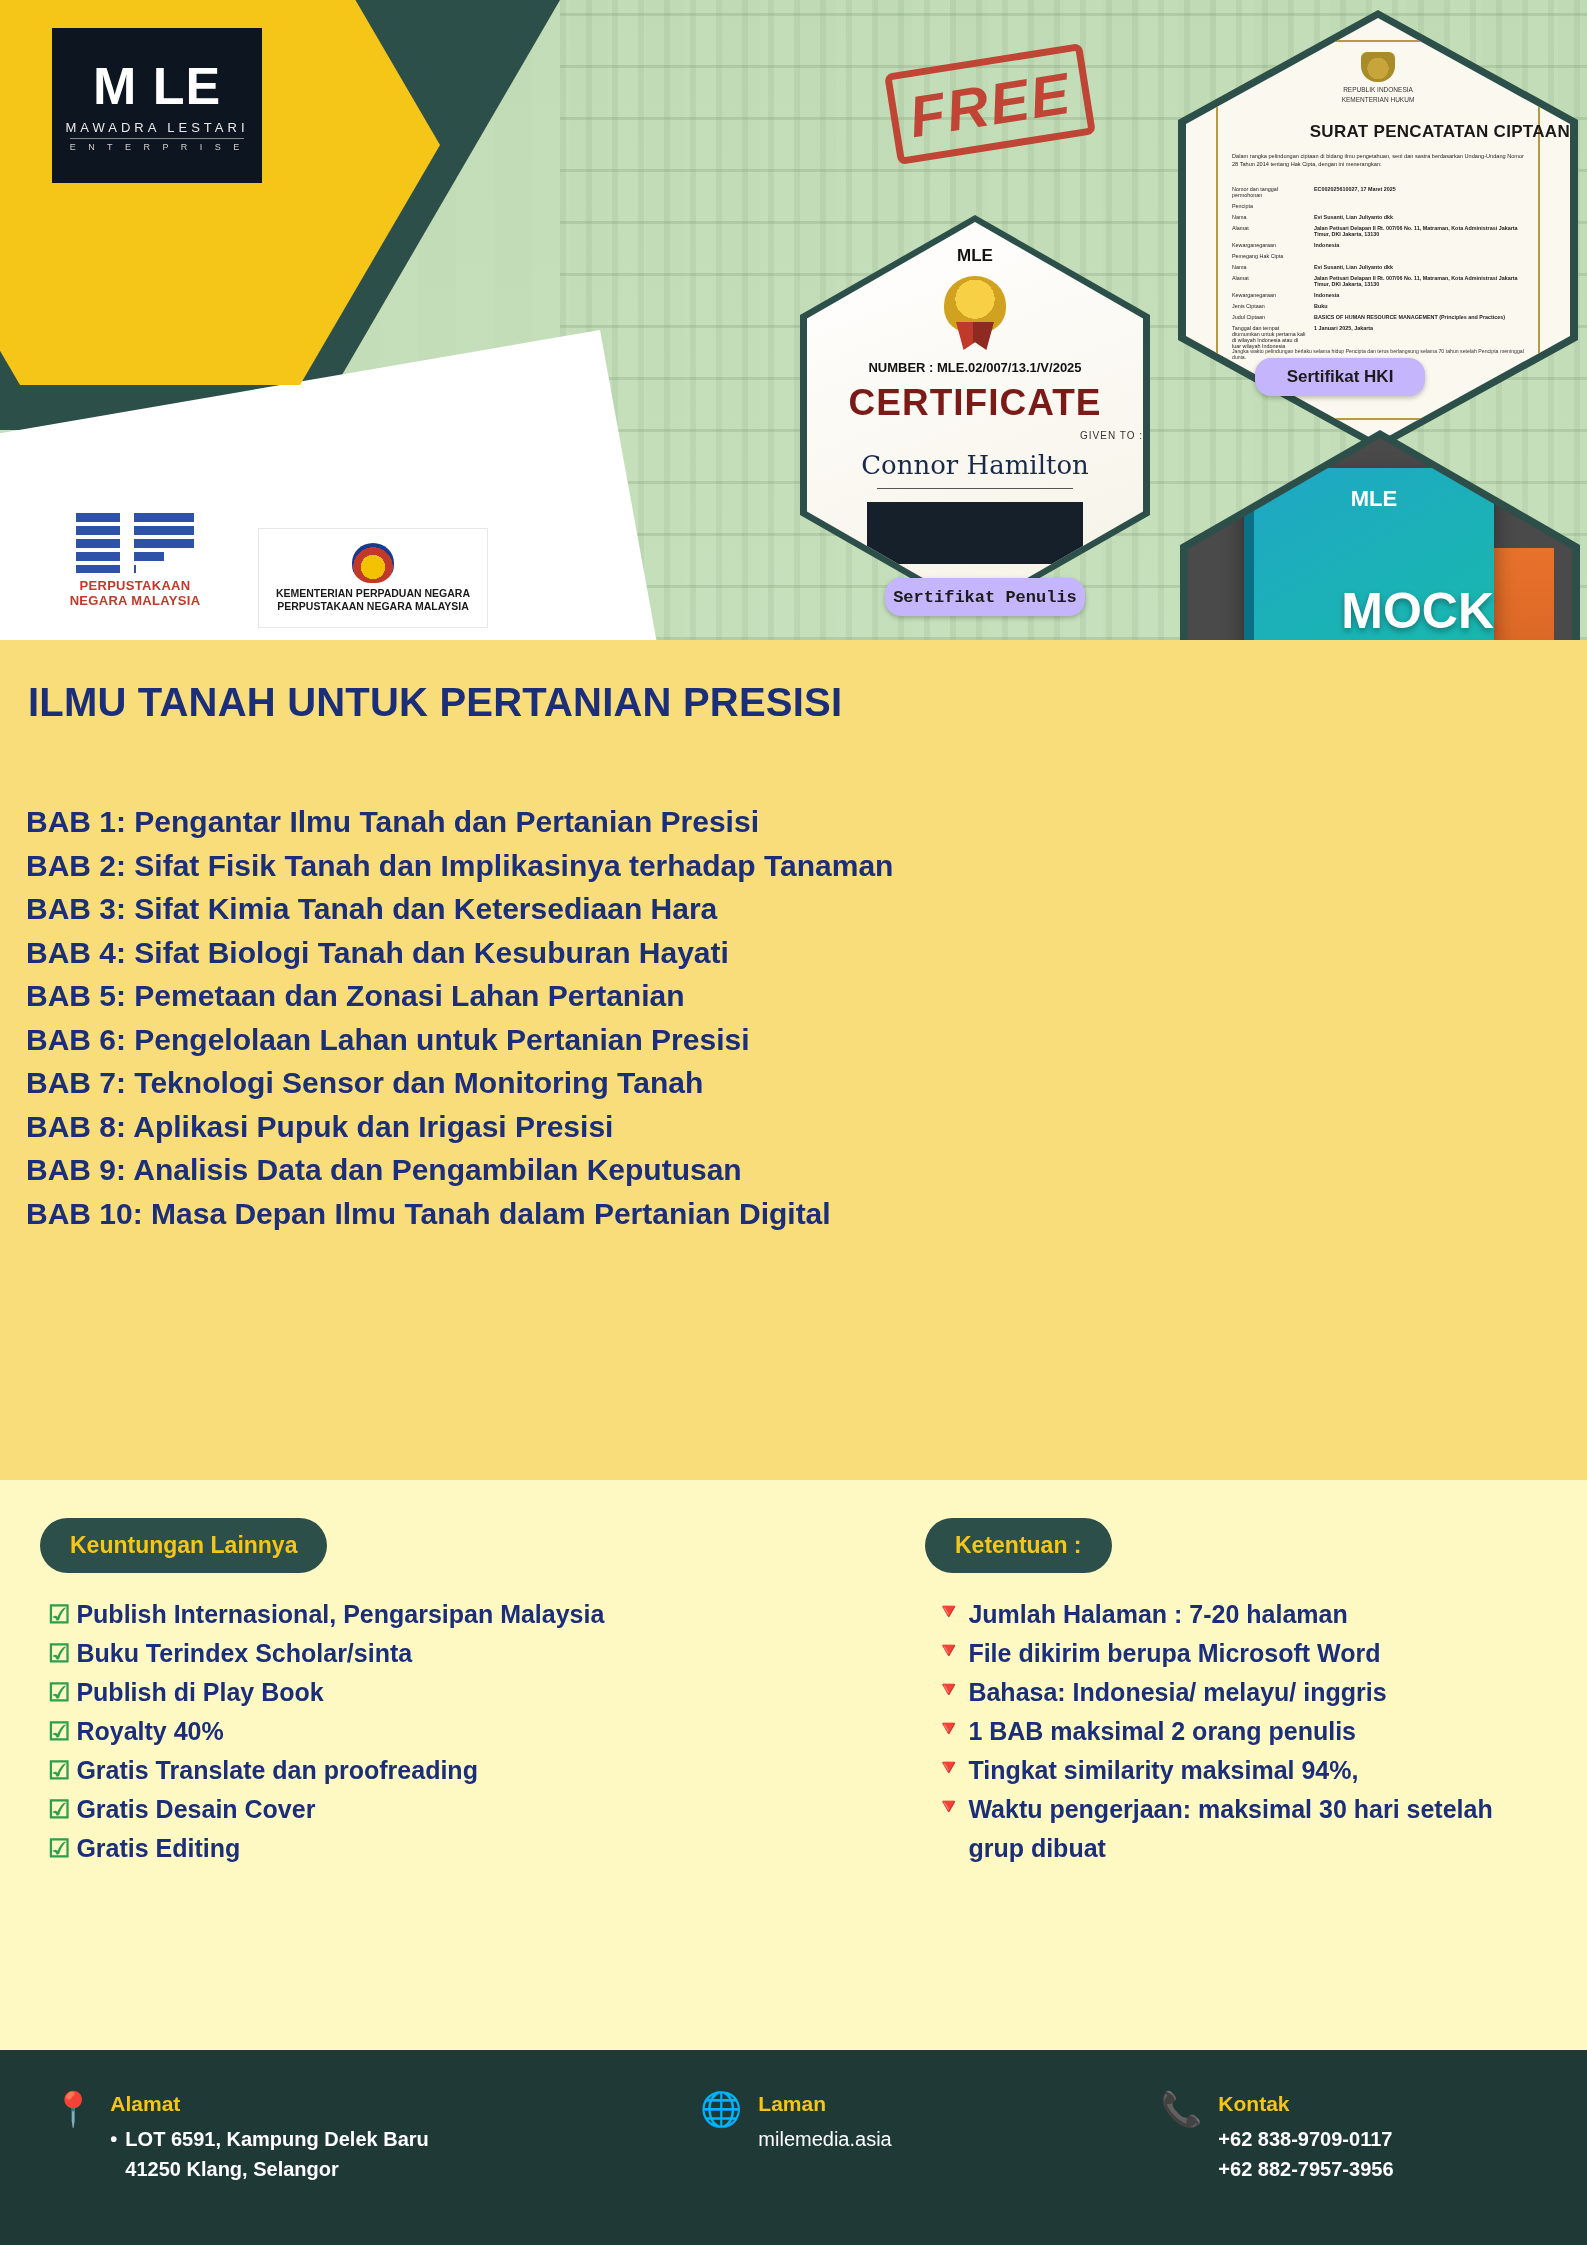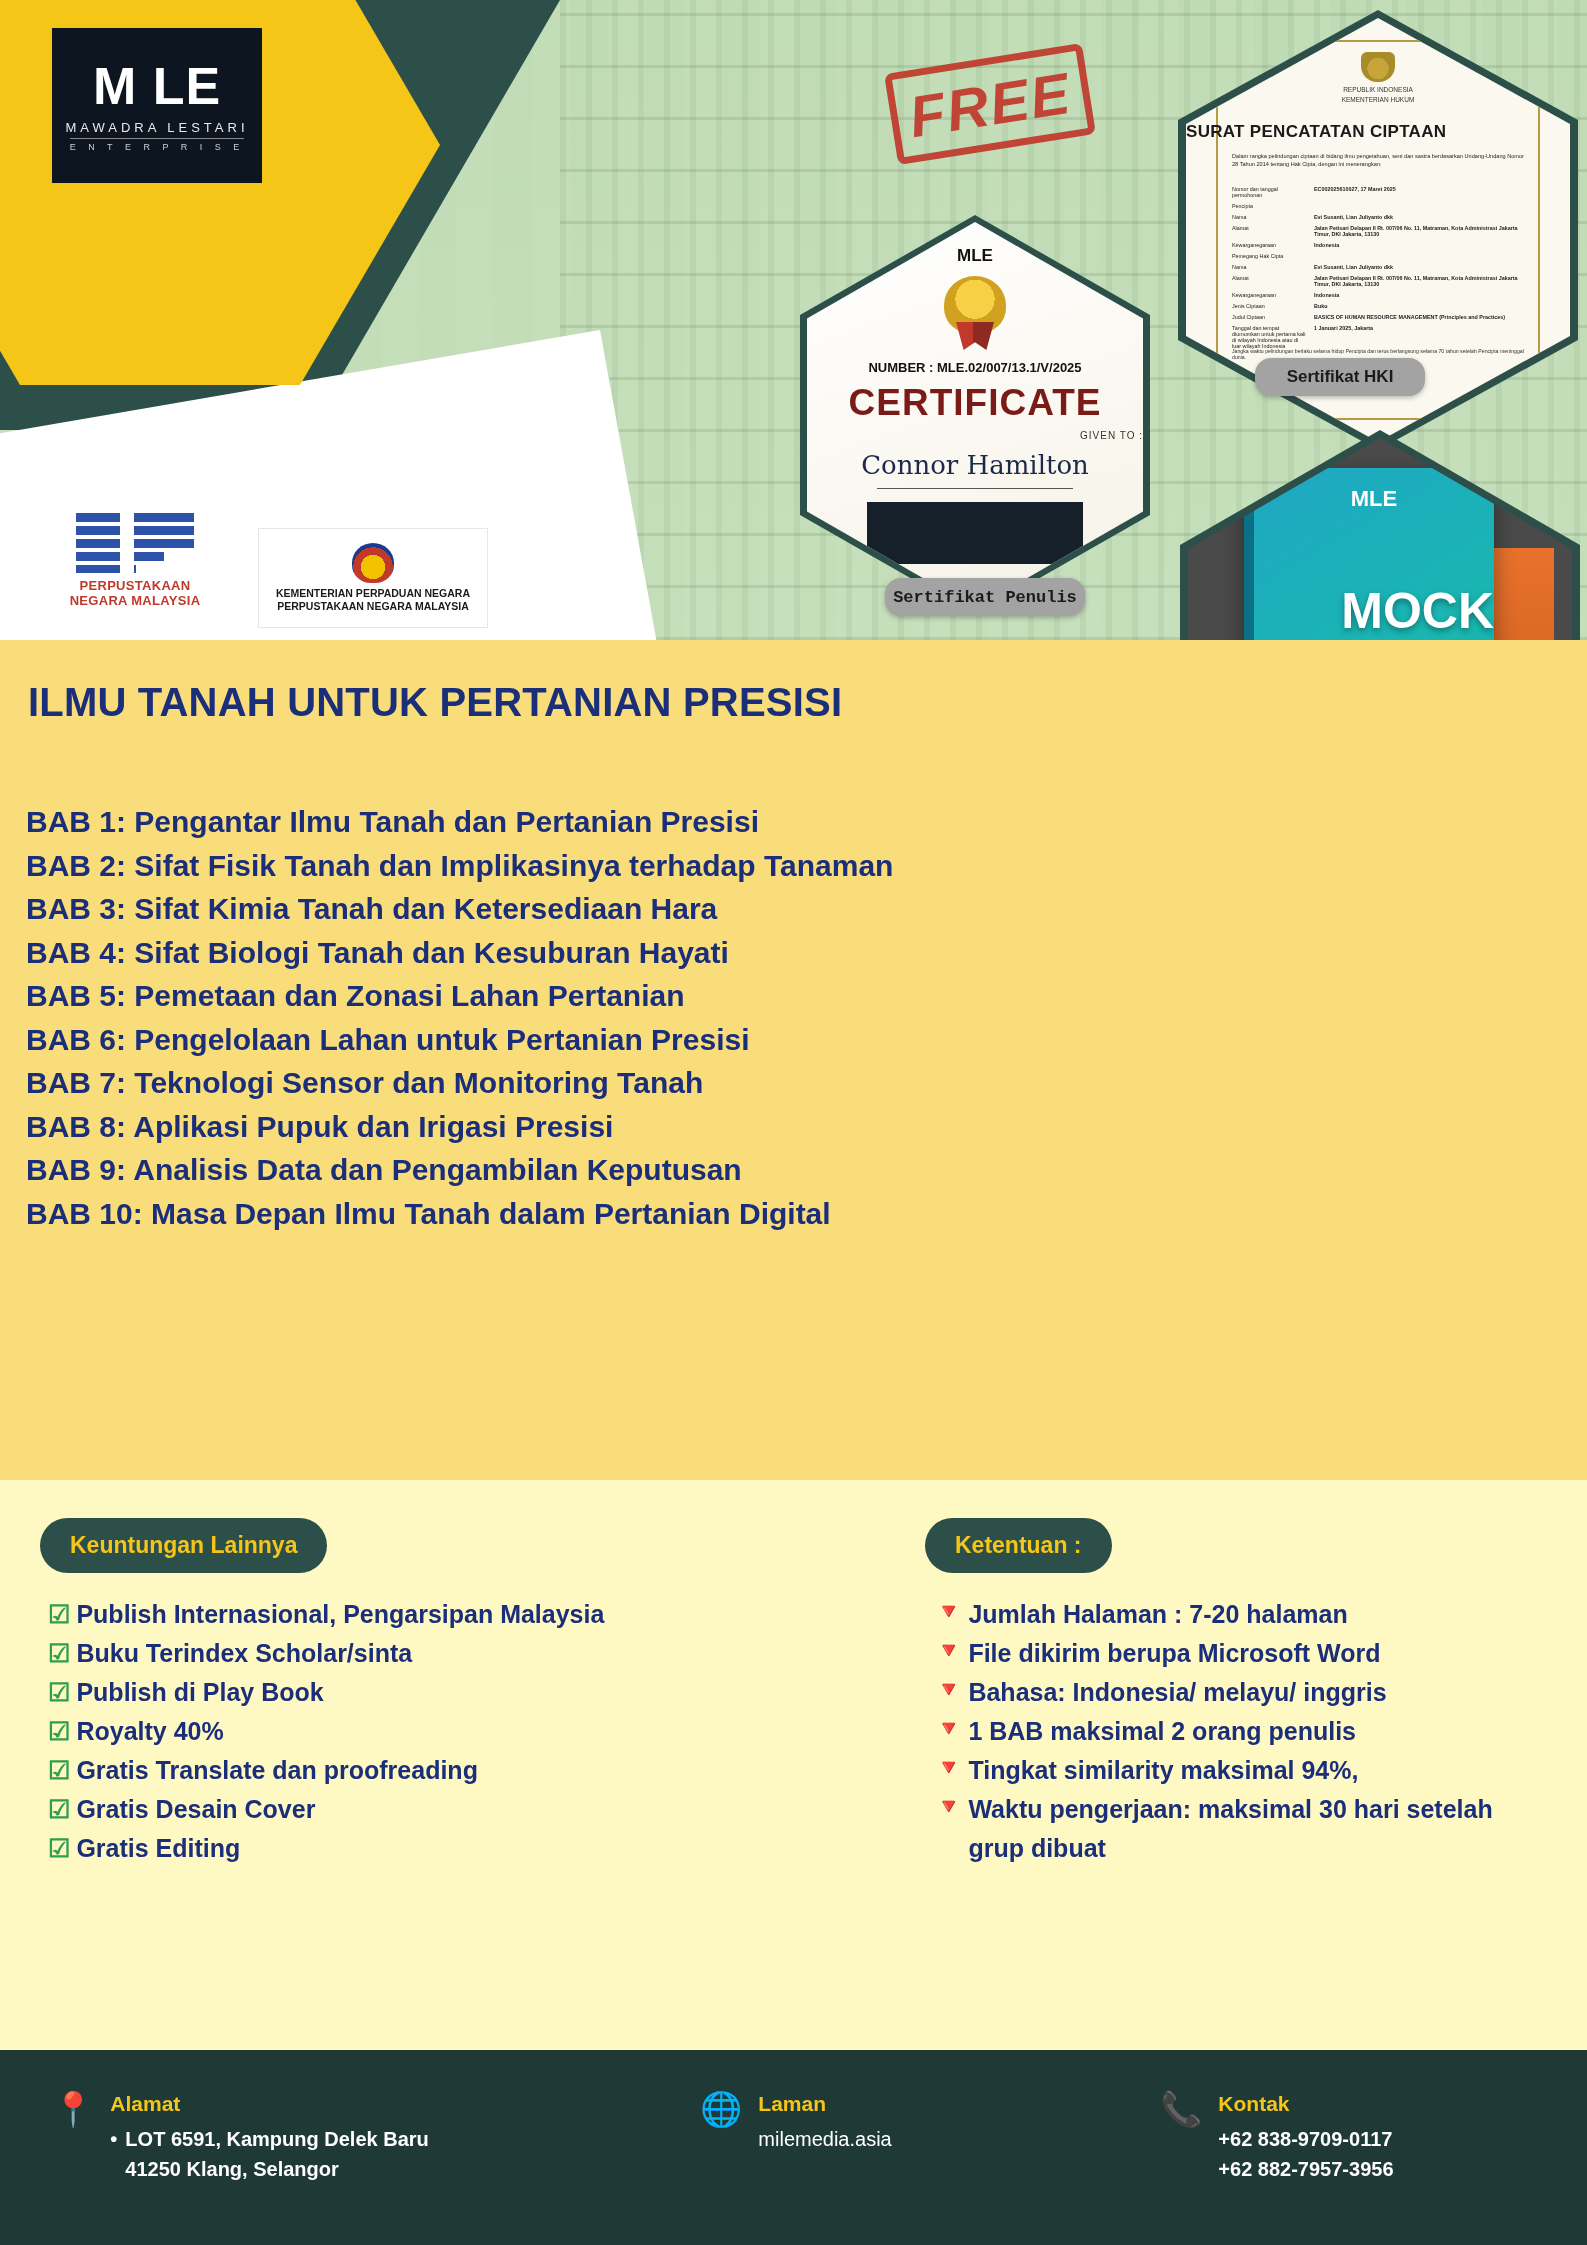--- a/index.html
+++ b/index.html
@@ -158,34 +158,34 @@
   }
   .hki-garuda {
     position: absolute; left: 50%; top: 34px; transform: translateX(-50%);
     width: 34px; height: 30px;
     background: radial-gradient(circle at 50% 55%, #c8a53a 0 45%, #a98b2a 45% 100%);
     border-radius: 6px 6px 16px 16px;
   }
   .hki-t-small { position: absolute; left: 0; right: 0; text-align: center; font-size: 6.5px; color: #333; }
   .hki-title {
     position: absolute; left: 0; right: 0; top: 104px;
-    text-align: left; font-size: 17px; font-weight: bold; color: #1a1a1a;
+    text-align: right; font-size: 17px; font-weight: bold; color: #1a1a1a;
     letter-spacing: .3px;
   }
   .hki-para {
     position: absolute; left: 46px; right: 46px; top: 134px;
     font-size: 5.6px; color: #222; line-height: 1.5; text-align: justify;
   }
   .hki-rows { position: absolute; left: 46px; right: 46px; top: 168px; font-size: 5.4px; color: #222; }
   .hki-row { display: flex; gap: 6px; margin-bottom: 5px; }
   .hki-row .k { width: 76px; flex: none; }
   .hki-row .v { flex: 1; font-weight: bold; }
   .badge-yellow {
     position: absolute;
-    background: #a3a3a3;
+    background: #c4b5fd;
     color: #1b1b1b;
     font-weight: bold;
     border-radius: 16px;
     display: flex; align-items: center; justify-content: center;
     box-shadow: 0 2px 5px rgba(0,0,0,.25);
   }
   .badge-hki { left: 1255px; top: 358px; width: 170px; height: 38px; font-size: 17px; }
 
   
   .hex-cert {

